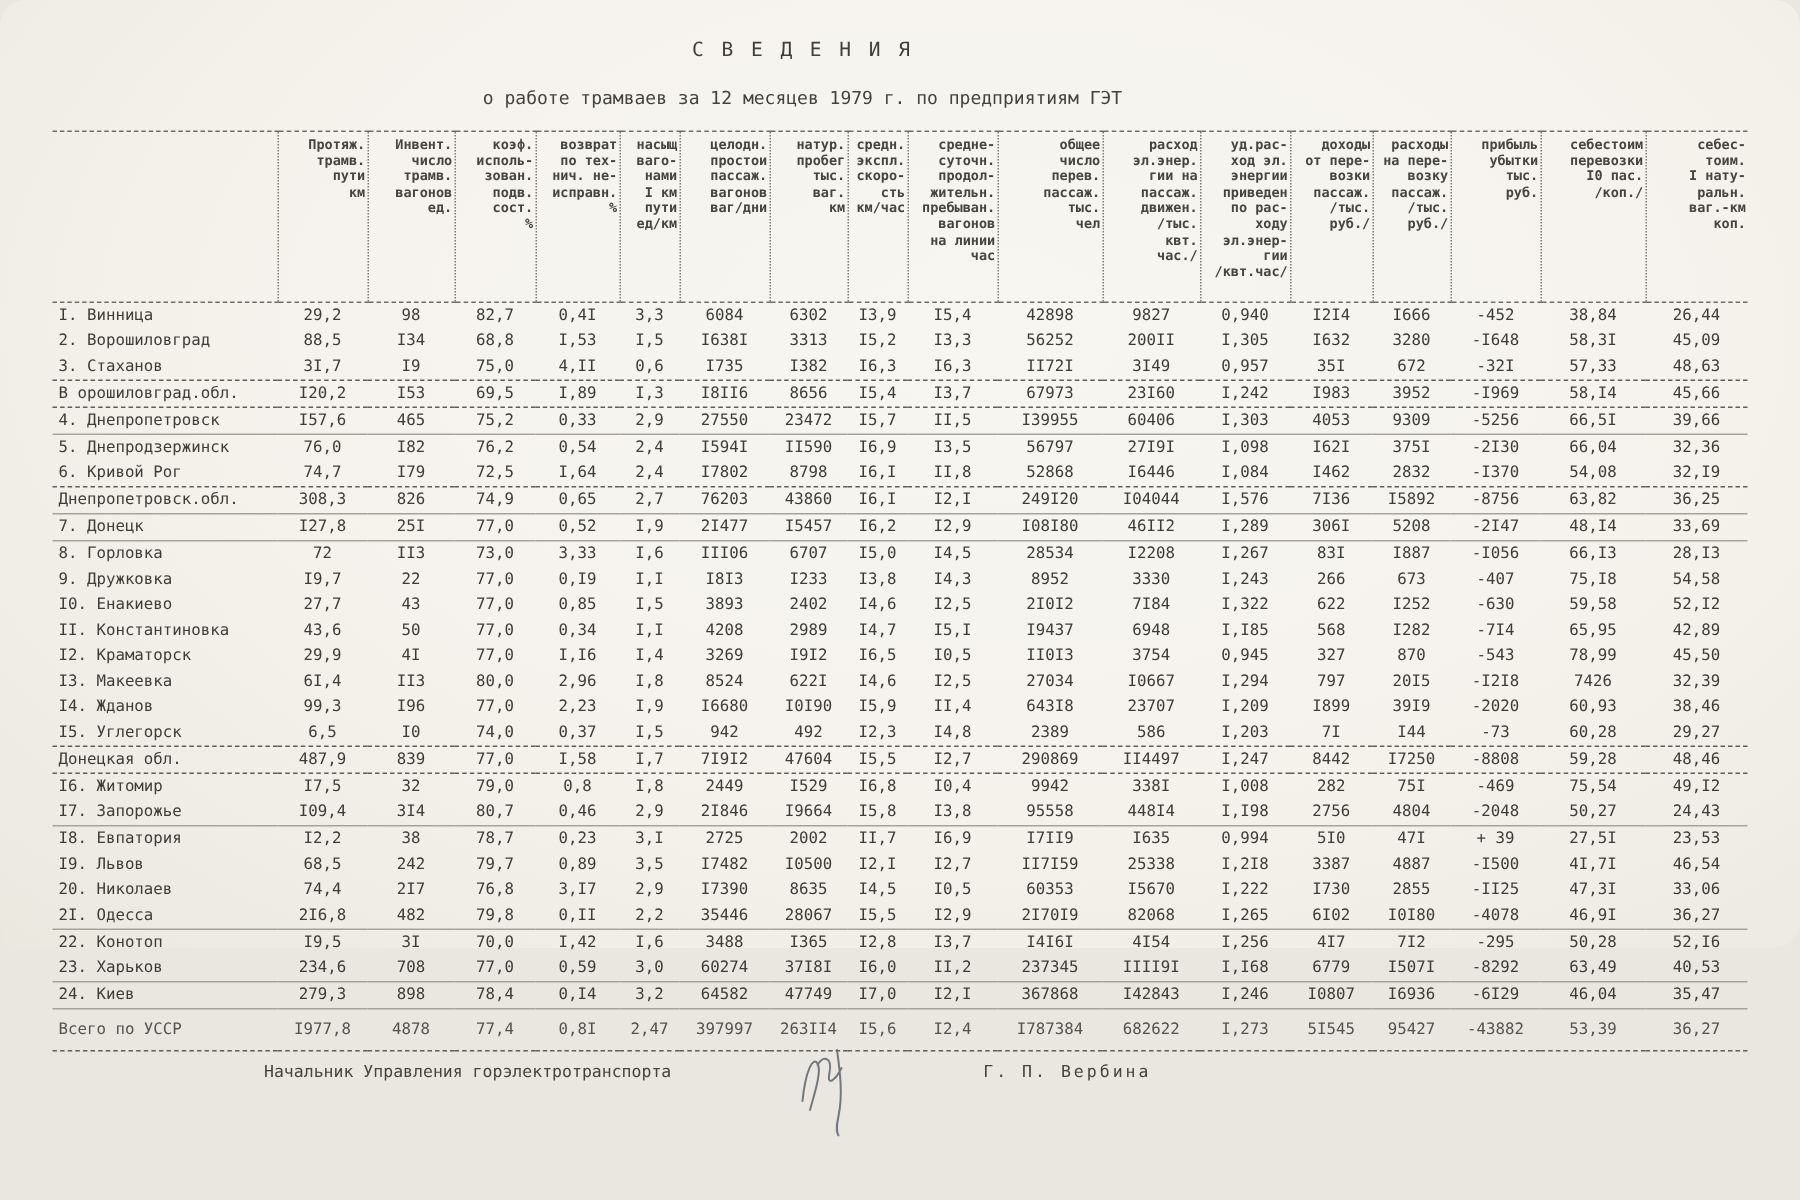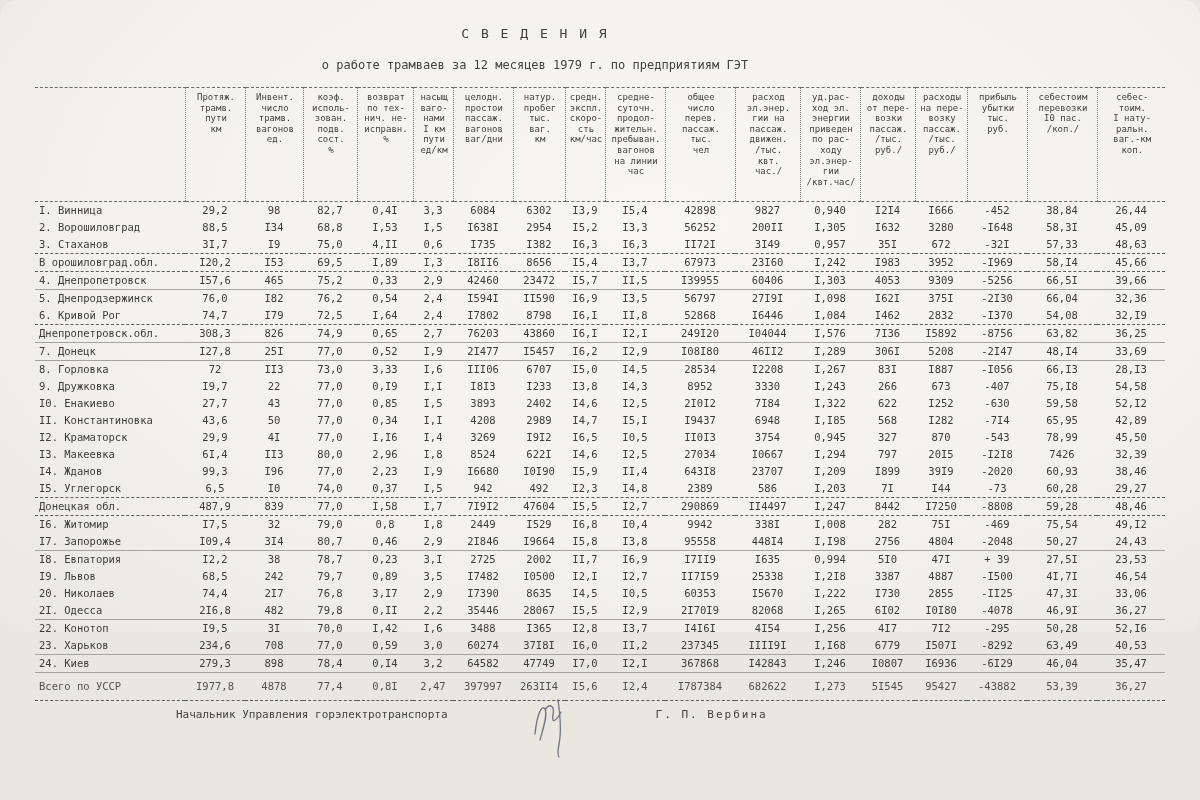--- a/index.html
+++ b/index.html
@@ -17,22 +17,22 @@
   }
   .title-block { padding-top: 26px; width: 1070px; text-align: center; }
   .doc-title { font-size: 13px; letter-spacing: 2px; color: #403e3a; }
   .doc-subtitle { font-size: 12px; margin-top: 17px; color: #44423d; }
 
   table.data-table {
     border-collapse: collapse; table-layout: fixed;
     margin: 15px 0 0 35px; width: 1130px;
   }
   thead th {
-    font-size: 9px; line-height: 10.6px; font-weight: normal;
-    text-align: center; vertical-align: top;
+    font-size: 9px; line-height: 10.6px; font-weight: bold;
+    text-align: right; vertical-align: top;
     padding: 4px 1px 2px 3px; white-space: pre-line;
     height: 114px; color: #46443f;
     border-top: 1px dashed #6e6c66;
     border-bottom: 1px dashed #6e6c66;
   }
   thead th + th { border-left: 1px dotted #7d7b72; }
   tbody td {
     font-size: 10.5px; height: 17px; line-height: 17px;
     padding: 0 1px; text-align: center;
     white-space: nowrap; overflow: hidden; color: #3e3c38;
@@ -212,21 +212,21 @@
           <td>26,44</td>
         </tr>
         <tr>
           <td class="name">2. Ворошиловград</td>
           <td>88,5</td>
           <td>I34</td>
           <td>68,8</td>
           <td>I,53</td>
           <td>I,5</td>
           <td>I638I</td>
-          <td>2954</td>
+          <td>3313</td>
           <td>I5,2</td>
           <td>I3,3</td>
           <td>56252</td>
           <td>200II</td>
           <td>I,305</td>
           <td>I632</td>
           <td>3280</td>
           <td>-I648</td>
           <td>58,3I</td>
           <td>45,09</td>
@@ -271,21 +271,21 @@
           <td>58,I4</td>
           <td>45,66</td>
         </tr>
         <tr class="sep-solid">
           <td class="name">4. Днепропетровск</td>
           <td>I57,6</td>
           <td>465</td>
           <td>75,2</td>
           <td>0,33</td>
           <td>2,9</td>
-          <td>42460</td>
+          <td>27550</td>
           <td>23472</td>
           <td>I5,7</td>
           <td>II,5</td>
           <td>I39955</td>
           <td>60406</td>
           <td>I,303</td>
           <td>4053</td>
           <td>9309</td>
           <td>-5256</td>
           <td>66,5I</td>

